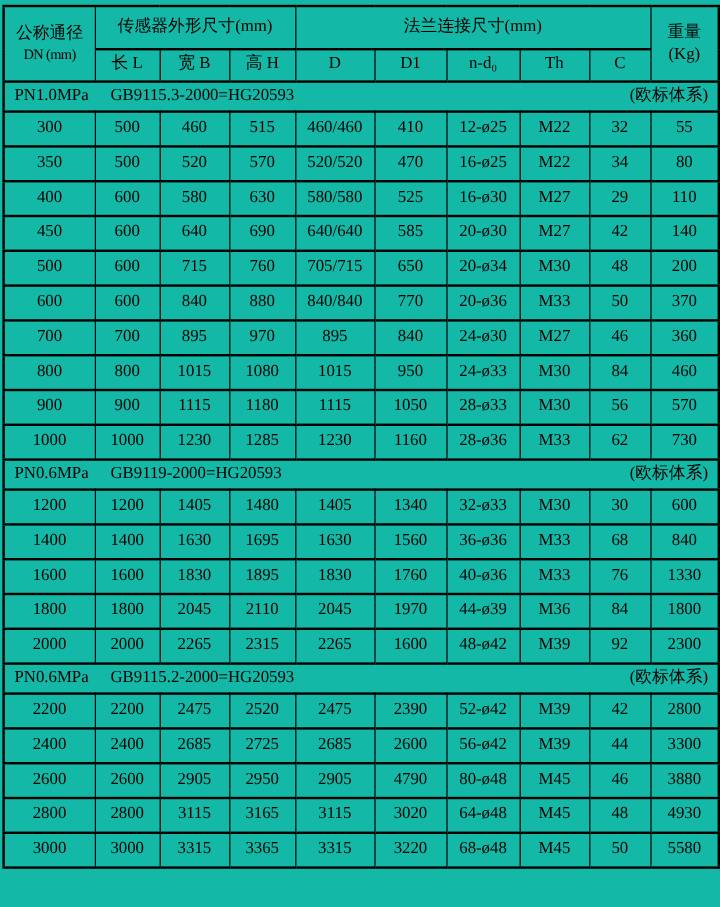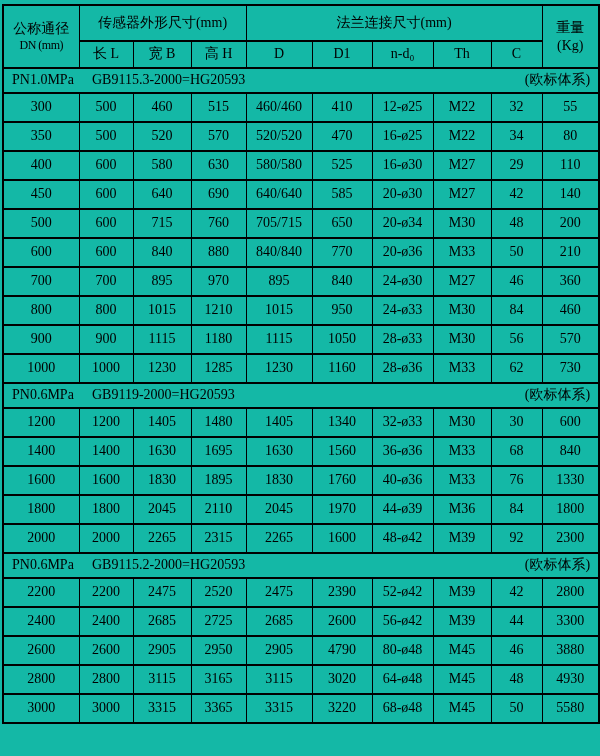--- a/index.html
+++ b/index.html
@@ -193,39 +193,39 @@
         <tr class="data-row">
           <td>600</td>
           <td>600</td>
           <td>840</td>
           <td>880</td>
           <td>840/840</td>
           <td>770</td>
           <td>20-ø36</td>
           <td>M33</td>
           <td>50</td>
-          <td>210</td>
+          <td>370</td>
         </tr>
         <tr class="data-row">
           <td>700</td>
           <td>700</td>
           <td>895</td>
           <td>970</td>
           <td>895</td>
           <td>840</td>
           <td>24-ø30</td>
           <td>M27</td>
           <td>46</td>
           <td>360</td>
         </tr>
         <tr class="data-row">
           <td>800</td>
           <td>800</td>
           <td>1015</td>
-          <td>1210</td>
+          <td>1080</td>
           <td>1015</td>
           <td>950</td>
           <td>24-ø33</td>
           <td>M30</td>
           <td>84</td>
           <td>460</td>
         </tr>
         <tr class="data-row">
           <td>900</td>
           <td>900</td>

